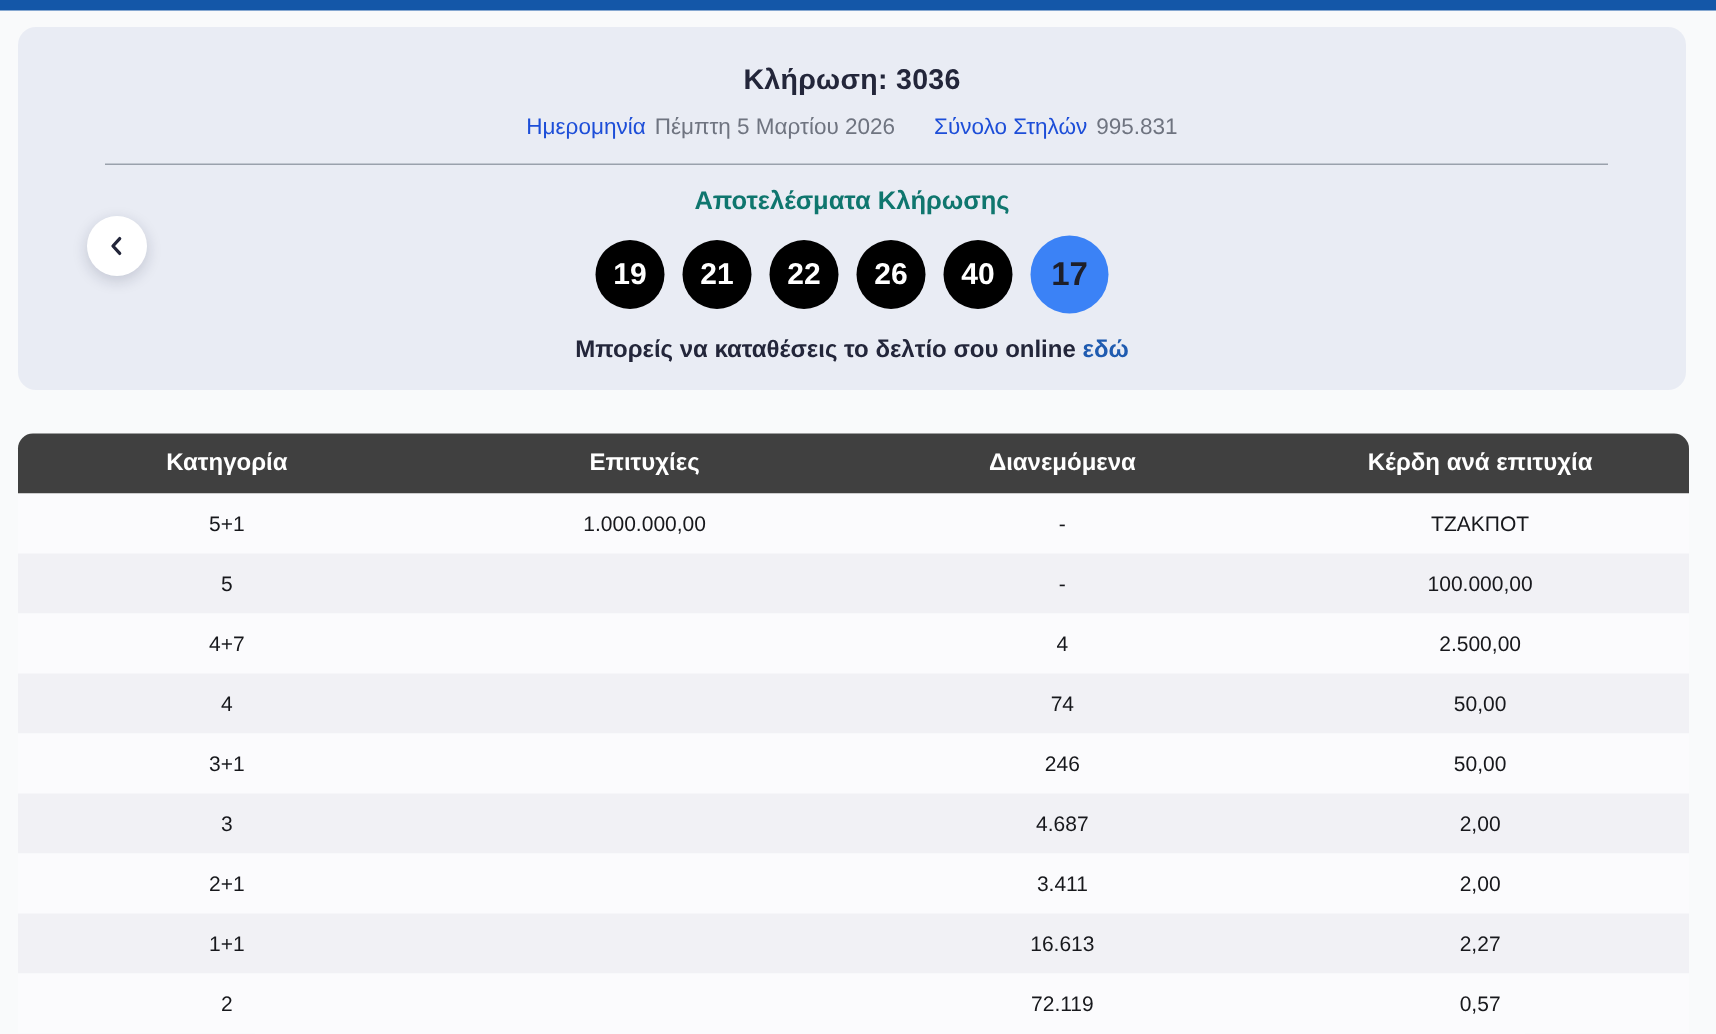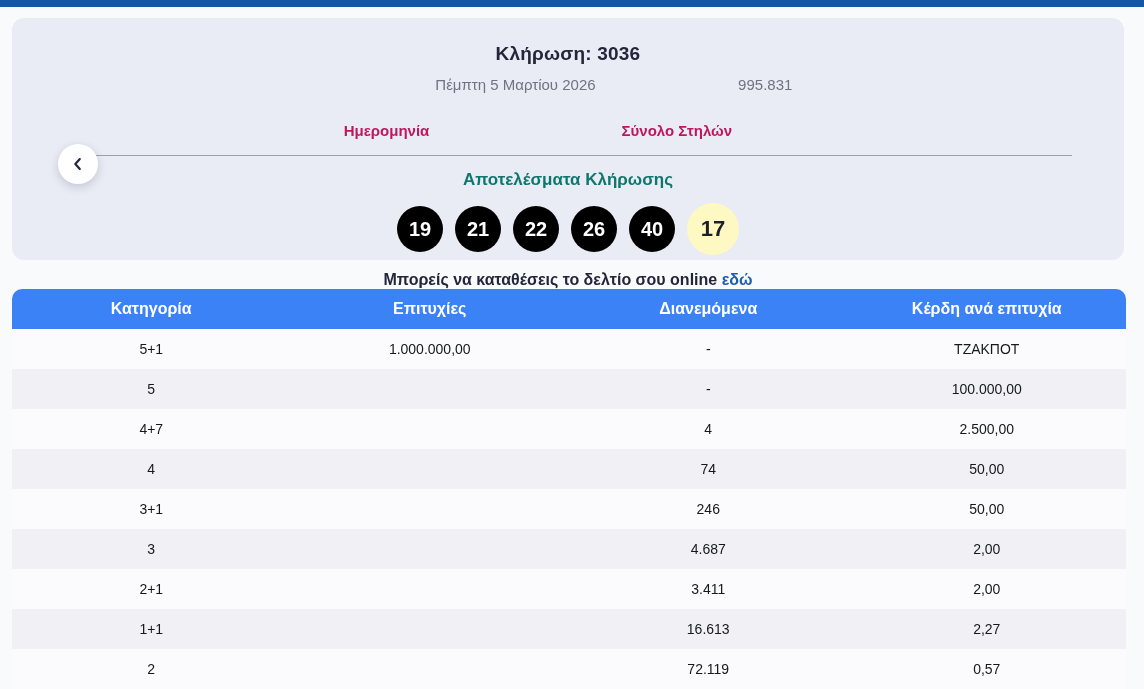--- a/index.html
+++ b/index.html
@@ -30,21 +30,21 @@
   }
   .meta {
     margin-top:11px;
     display:flex;
     justify-content:center;
     gap:26px;
     font-size:15px;
     color:#6f7480;
   }
   .meta .pair { display:flex; gap:6px; }
-  .meta .lbl { font-weight:bold; color:#be185d;margin-top:46px; }
+  .meta .lbl { font-weight:normal; color:#1d4ed8; }
   .divider {
     border:none;
     border-top:1px solid #9aa1ac;
     margin:16px 52px 0 58px;
   }
   .card h3 {
     margin-top:14px;
     font-size:17px;
     font-weight:bold;
     color:#0f766e;
@@ -60,21 +60,21 @@
   .num {
     width:46px; height:46px;
     border-radius:50%;
     background:#000000;
     color:#fff;
     font-size:20px; font-weight:bold;
     display:flex; align-items:center; justify-content:center;
   }
   .num.joker {
     width:52px; height:52px;
-    background:#fef9c3;
+    background:#3b82f6;
     color:#1e1f29;
     font-size:22px;
     text-align:center;
   }
   .cta {
     margin-top:16px;
     font-size:16px;
     font-weight:bold;
     color:#23263a;
   }
@@ -90,21 +90,21 @@
     box-shadow:0 3px 10px rgba(20,30,60,.18);
     cursor:pointer;
     display:flex; align-items:center; justify-content:center;
   }
 
   
   .results-table { margin:29px 18px 0 12px; }
   .t-head {
     display:grid;
     grid-template-columns:repeat(4,1fr);
-    background:#3b82f6;
+    background:#404040;
     border-radius:10px 10px 0 0;
     height:40px;
   }
   .t-head .th {
     color:#fff;
     font-size:16px;
     font-weight:bold;
     display:flex; align-items:center; justify-content:center;
   }
   .t-row {

